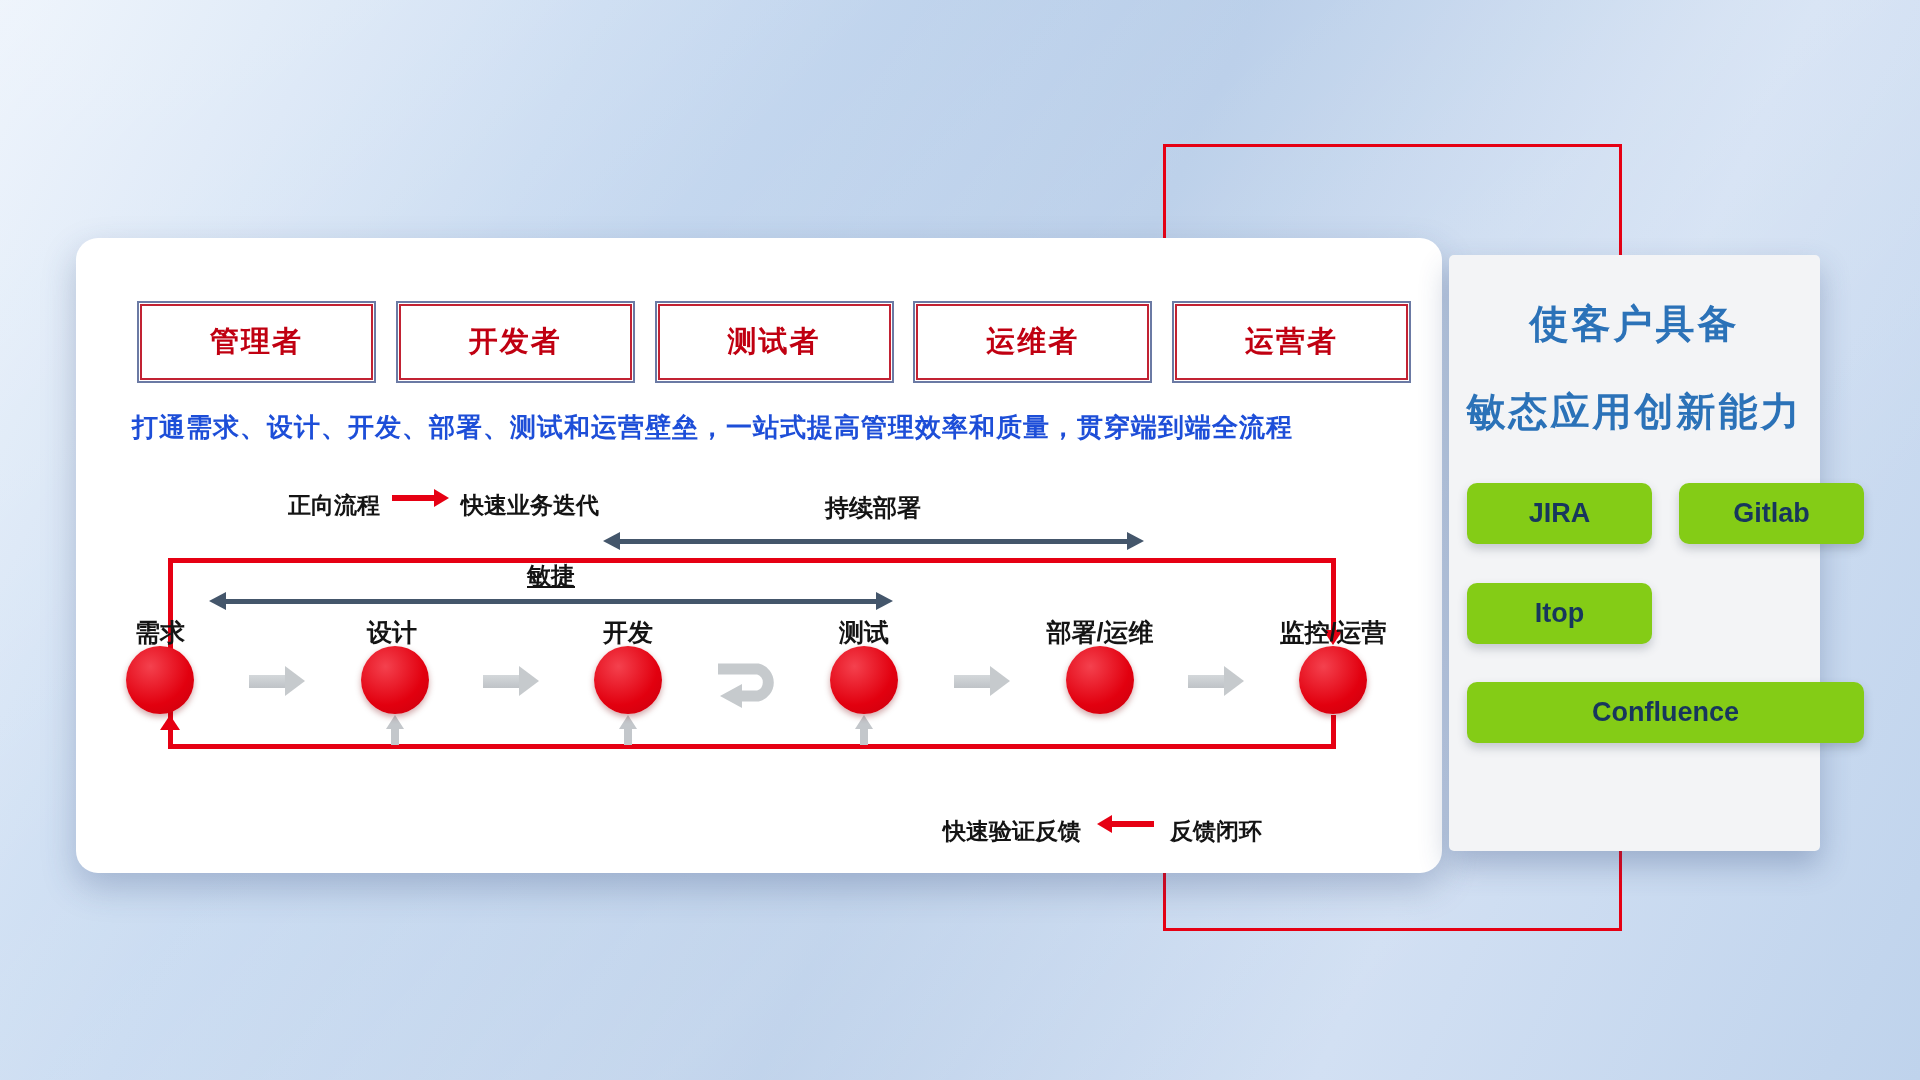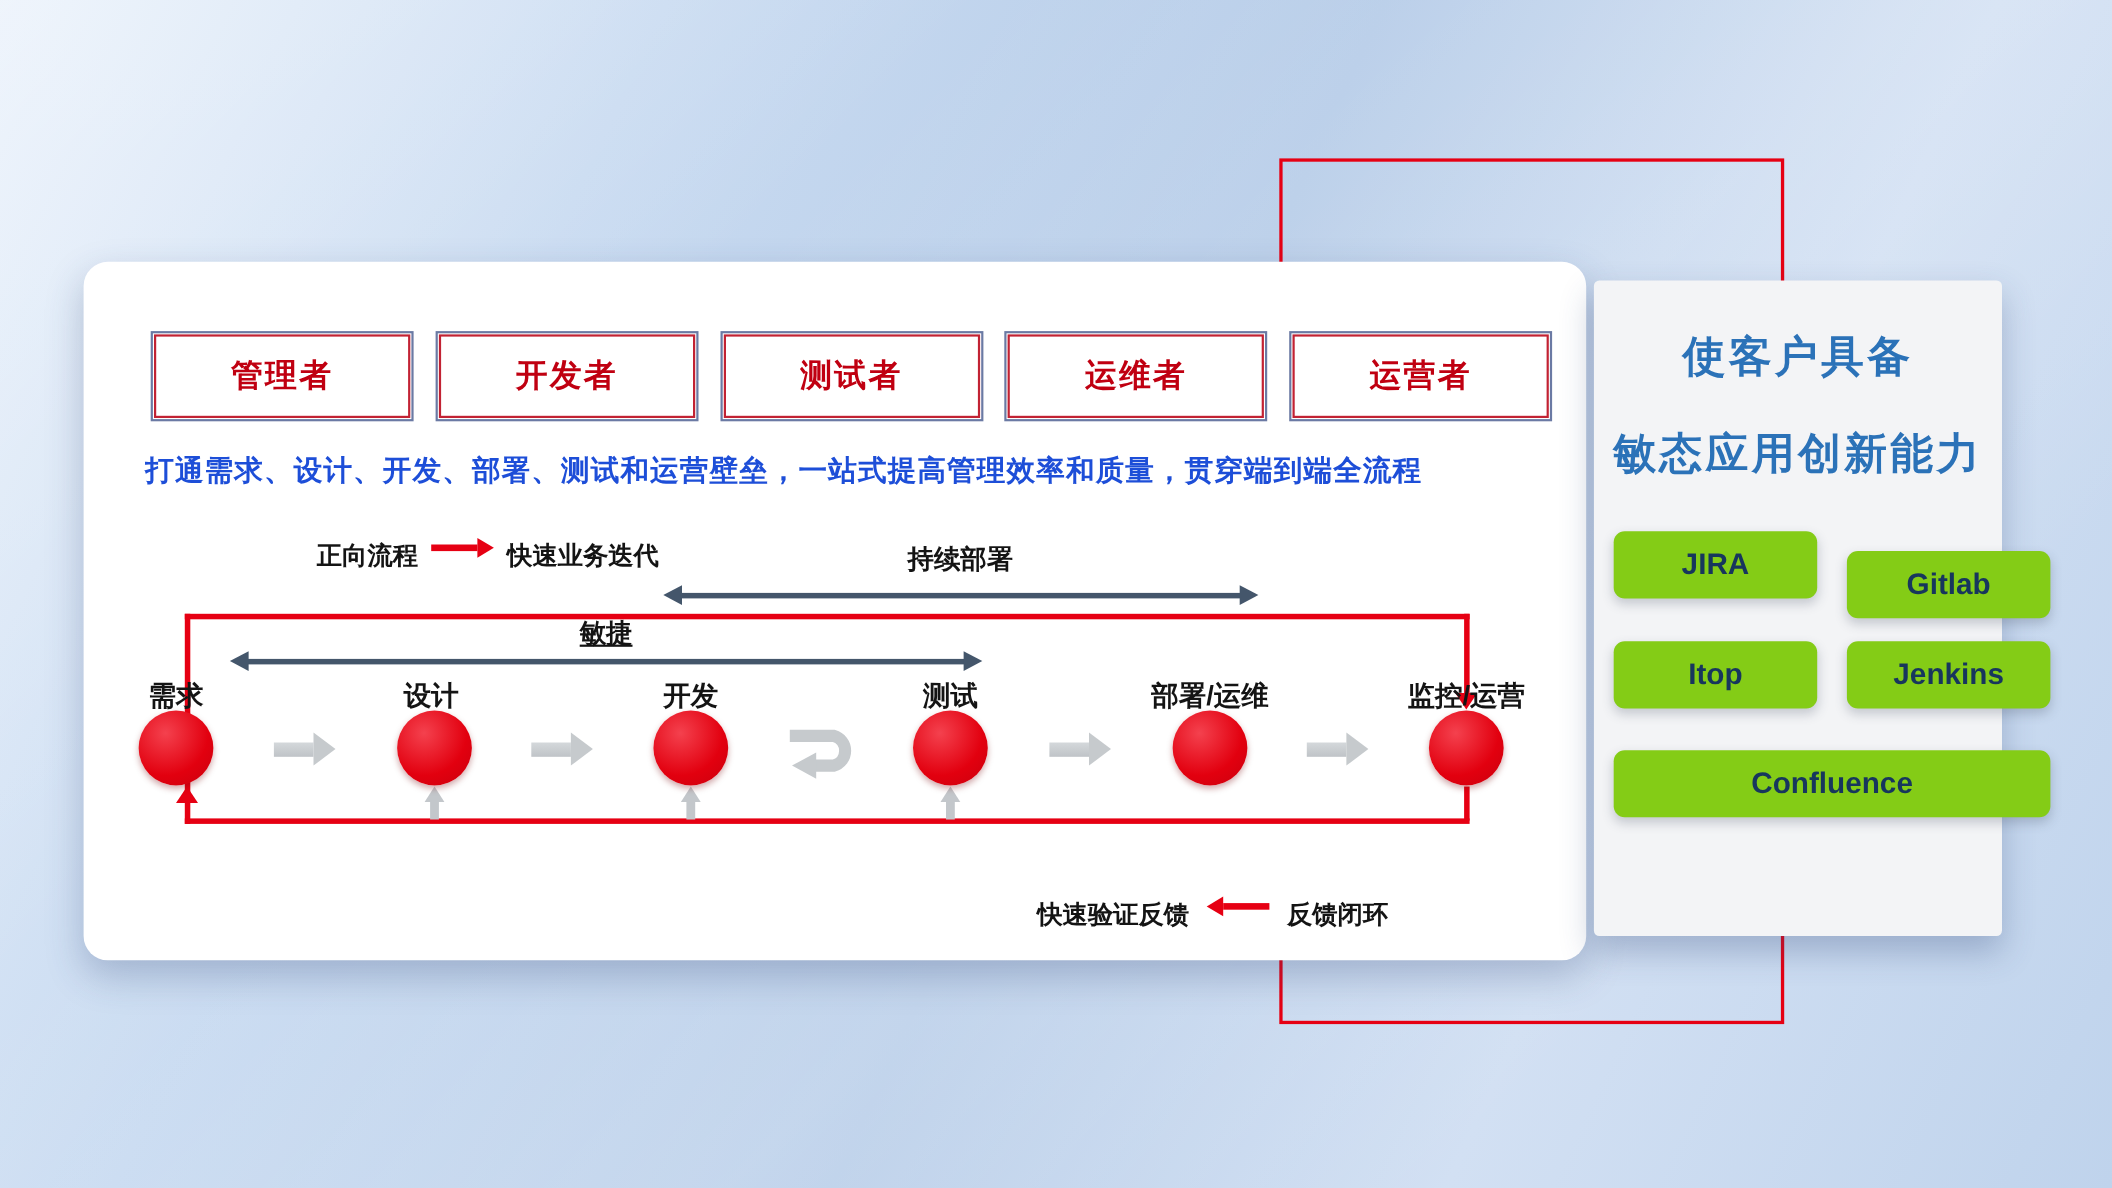--- a/index.html
+++ b/index.html
@@ -107,21 +107,21 @@
   }
   .rp-title.line1{ top:42px; }
   .rp-title.line2{ top:130px; }
   .tool-box{
     position:absolute; height:61px; background:#84cc16; border-radius:10px;
     box-shadow:0 5px 10px rgba(60,70,90,.25);
     display:flex; align-items:center; justify-content:center;
     font-size:27px; font-weight:700; color:#17365d;
   }
   .tool-jira{ left:18px; top:228px; width:185px; }
-  .tool-gitlab{ left:230px; top:228px; width:185px;margin-top:18px; }
+  .tool-gitlab{ left:230px; top:228px; width:185px; }
   .tool-itop{ left:18px; top:328px; width:185px; }
   .tool-jenkins{ left:230px; top:328px; width:185px; }
   .tool-confluence{ left:18px; top:427px; width:397px; }
 </style>
 </head>
 <body>
 
 <div class="red-frame"></div>
 
 <div class="main-panel">
@@ -225,15 +225,14 @@
 
 </div>
 
 <div class="right-panel">
   <div class="rp-title line1">使客户具备</div>
   <div class="rp-title line2">敏态应用创新能力</div>
 
   <div class="tool-box tool-jira">JIRA</div>
   <div class="tool-box tool-gitlab">Gitlab</div>
   <div class="tool-box tool-itop">Itop</div>
-  <div class="tool-box tool-jenkins">Jenkins</div>
   <div class="tool-box tool-confluence">Confluence</div>
 </div>
 
 </body></html>

